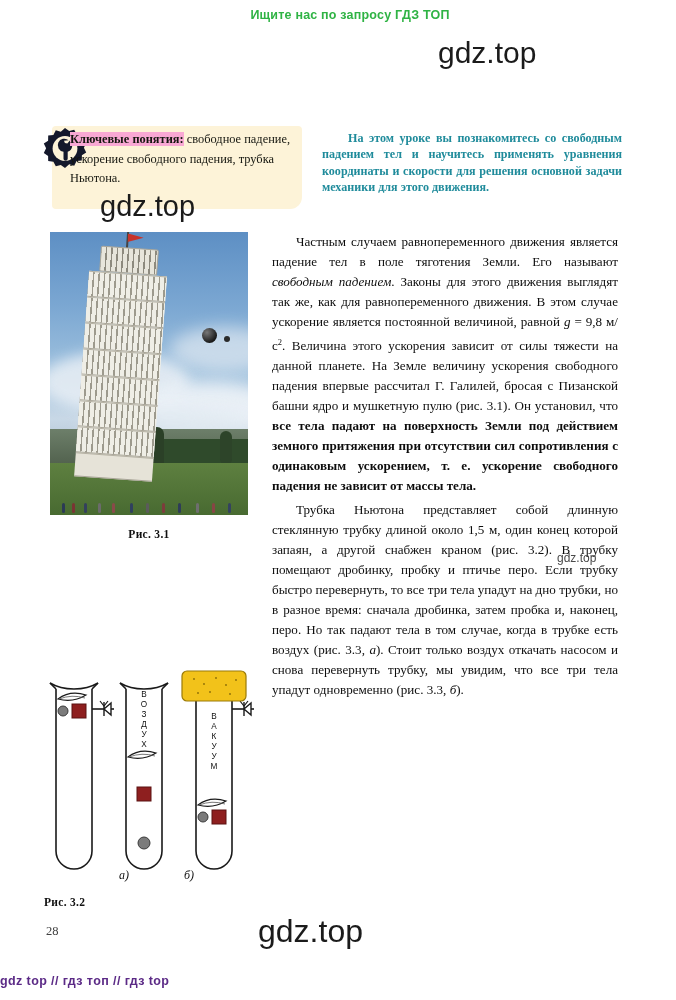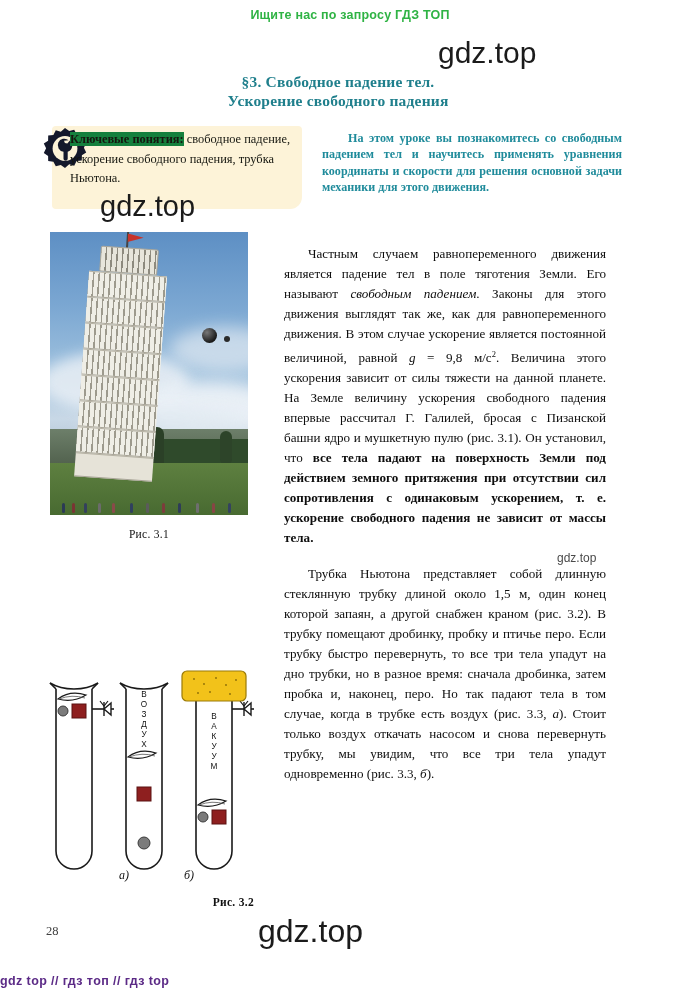--- a/index.html
+++ b/index.html
@@ -40,40 +40,40 @@
   
   .kc-box {
     position:absolute; left:52px; top:126px; width:250px; height:83px;
     background:#fdf3d8; border-radius:4px 4px 12px 4px;
   }
   .kc-text {
     position:absolute; left:70px; top:130px; width:228px;
     font-size:12.4px; line-height:19.5px; color:#15160f;
     text-align:left;
   }
-  .kc-text b { font-weight:bold; background:#15803d; }
+  .kc-text b { font-weight:bold; background:#f9a8d4; }
   .gear {
     position:absolute; left:42px; top:126px; width:46px; height:46px;
   }
 
   
   .intro {
     position:absolute; left:322px; top:130px; width:300px;
     color:#1f8b9b; font-weight:bold; font-size:12.1px; line-height:16.4px;
     text-align:justify; text-align-last:left;
     text-indent:26px;
   }
 
   
   .body-col {
     position:absolute; left:268px; top:228px; width:354px;
     font-size:13.1px; line-height:20.0px; color:#0d0d0d;
     text-align:justify; text-align-last:left;
   }
-  .body-col p { text-indent:24px; margin:16px; }
+  .body-col p { text-indent:24px; margin:4px; }
   .body-col b { font-weight:bold; }
   .body-col i { font-style:italic; }
   .sup { font-size:8.5px; vertical-align:super; }
 
   
   .photo {
     position:absolute; left:50px; top:232px; width:198px; height:283px;
     overflow:hidden; background:#7fa9c9;
   }
   .sky { position:absolute; inset:0;
@@ -100,34 +100,34 @@
   .flag{position:absolute;left:36px;bottom:232px;width:16px;height:14px;background:#c7342b;clip-path:polygon(0 0,100% 22%,0 62%);}
   .pole{position:absolute;left:35px;bottom:230px;width:1.5px;height:20px;background:#444;}
   .ball-big{position:absolute;left:152px;top:96px;width:15px;height:15px;border-radius:50%;
     background:radial-gradient(circle at 33% 30%,#777,#1a1a1a 70%);}
   .ball-sm{position:absolute;left:174px;top:104px;width:6px;height:6px;border-radius:50%;background:#2a2a2a;}
   .people{position:absolute;left:0;bottom:2px;width:100%;height:18px;}
   .people i{position:absolute;bottom:0;width:3px;height:10px;border-radius:1.5px;display:block;}
 
   .cap-31 {
     position:absolute; left:50px; top:528px; width:198px; text-align:center;
-    font-size:11.5px; font-weight:normal; color:#111; letter-spacing:.3px;
+    font-size:11.5px; font-weight:bold; color:#111; letter-spacing:.3px;
   }
 
   
   .fig32 { position:absolute; left:44px; top:669px; width:210px; height:210px; }
   .cap-ab {
     position:absolute; left:44px; top:868px; width:210px; height:16px;
     font-size:12px; font-style:italic; color:#111;
   }
   .cap-ab span { position:absolute; }
   .cap-a { left:75px; }
   .cap-b { left:140px; }
   .cap-32 {
-    position:absolute; left:44px; top:896px; width:210px; text-align:right;
+    position:absolute; left:44px; top:896px; width:210px; text-align:left;
     font-size:11.5px; font-weight:bold; color:#111; letter-spacing:.3px;
   }
 
   .pageno {
     position:absolute; left:46px; top:924px;
     font-size:12.5px; color:#404040;
   }
 
   
   .footer {
@@ -138,24 +138,20 @@
 </style>
 </head>
 <body>
 
 <div class="page">
 
   <div class="top-banner">Ищите нас по запросу ГДЗ ТОП</div>
 
   <div class="wm wm-1">gdz.top</div>
 
-  <div class="title">
-    <div>§3. Свободное падение тел.</div>
-    <div>Ускорение свободного падения</div>
-  </div>
 
   <div class="kc-box"></div>
   <div class="gear">
     <svg viewBox="0 0 46 46" width="46" height="46">
       <g fill="#14182b">
         <path d="M23 2 l4.2 3.1 5-1.4 2.4 4.6 5.2 .6 .1 5.2 4.3 2.9 -2.3 4.7 2.3 4.7 -4.3 2.9 -.1 5.2 -5.2 .6 -2.4 4.6 -5-1.4 L23 42 l-4.2-3.1 -5 1.4 -2.4-4.6 -5.2-.6 -.1-5.2 -4.3-2.9 2.3-4.7 -2.3-4.7 4.3-2.9 .1-5.2 5.2-.6 2.4-4.6 5 1.4z"></path>
       </g>
       <circle cx="23" cy="22.5" r="12.4" fill="#fdf3d8"></circle>
       <g fill="#14182b">
         <path d="M26.6 14.2 a6.6 6.6 0 1 0 -5.1 11.6 l0 6.9 a2.1 2.1 0 0 0 4.2 0 l0-6.9 a6.6 6.6 0 0 0 2.2-11.3 l-2.6 3.1 -2.4-.5 -.9-2.3z"></path>

